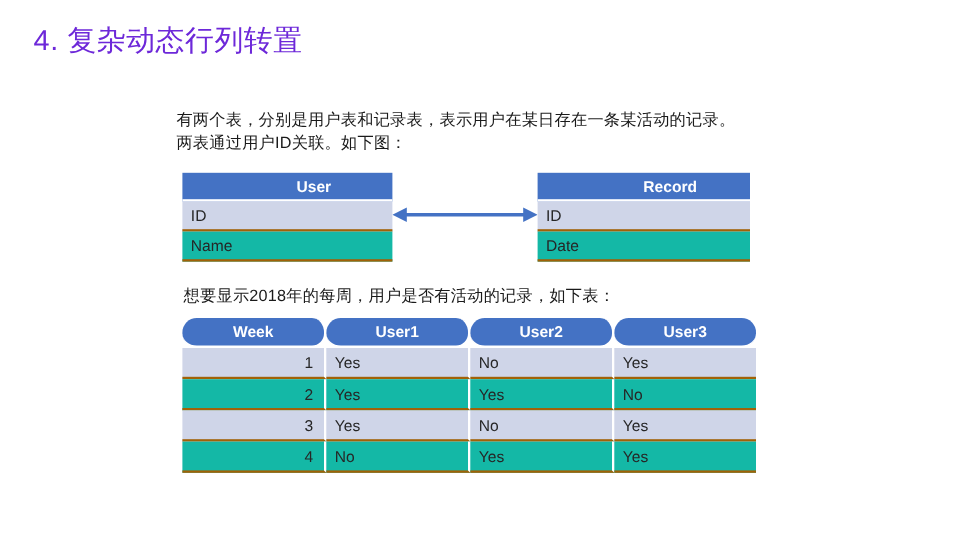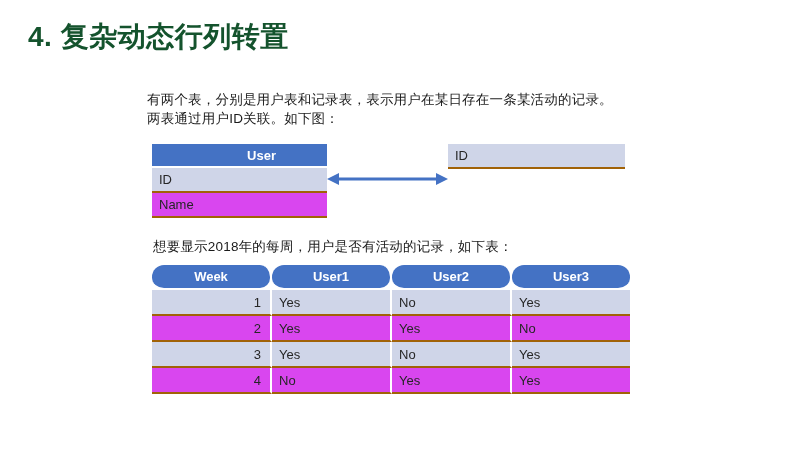--- a/index.html
+++ b/index.html
@@ -13,23 +13,23 @@
     font-family: "Liberation Sans", "DejaVu Sans", sans-serif;
     overflow: hidden;
     position: relative;
   }
 
   
   .slide-title {
     position: absolute;
     left: 28px;
     top: 18px;
-    font-size: 28px;
-    font-weight: bold;
-    color: #14532d;
+    font-size: 24px;
+    font-weight: normal;
+    color: #6d28d9;
     letter-spacing: 0.5px;
     white-space: nowrap;
   }
 
   
   .para {
     position: absolute;
     font-size: 13.5px;
     color: #1a1a1a;
     line-height: 19px;
@@ -72,21 +72,21 @@
     padding: 0 0 0 7px;
     text-align: left;
     border-right: 2px solid #ffffff;
     border-bottom: 2px solid #a16207;
     vertical-align: middle;
     overflow: hidden;
     white-space: nowrap;
   }
   .tbl td:last-child { border-right: none; }
   .tbl tr.band-a td { background: #CFD5E8; }
-  .tbl tr.band-b td { background: #d946ef; }
+  .tbl tr.band-b td { background: #14b8a6; }
 
   
   .tbl-user   { left: 152px; top: 144px; width: 175px; }
   .tbl-record { left: 448px; top: 144px; width: 177px; }
   .tbl-user th, .tbl-record th { height: 22px; padding-left: 44px; }
   .tbl-user td, .tbl-record td { height: 23px; padding-left: 7px; }
 
   
   .connector {
     position: absolute;
@@ -131,22 +131,28 @@
 <div class="connector">
   <svg width="121" height="22" viewBox="0 0 121 22">
     <line x1="10" y1="11" x2="111" y2="11" stroke="#4472C4" stroke-width="3"></line>
     <polygon points="0,11 12,5 12,17" fill="#4472C4"></polygon>
     <polygon points="121,11 109,5 109,17" fill="#4472C4"></polygon>
   </svg>
 </div>
 
 <table class="tbl tbl-record">
   <tbody>
+      <tr>
+    <th>Record</th>
+  </tr>
   <tr class="band-a">
     <td>ID</td>
+  </tr>
+  <tr class="band-b">
+    <td>Date</td>
   </tr>
 </tbody>
   </table>
 
 <div class="para para-2">想要显示2018年的每周，用户是否有活动的记录，如下表：</div>
 
 <table class="tbl tbl-main">
   <tbody>
       <tr>
     <th class="col-week">Week</th>

